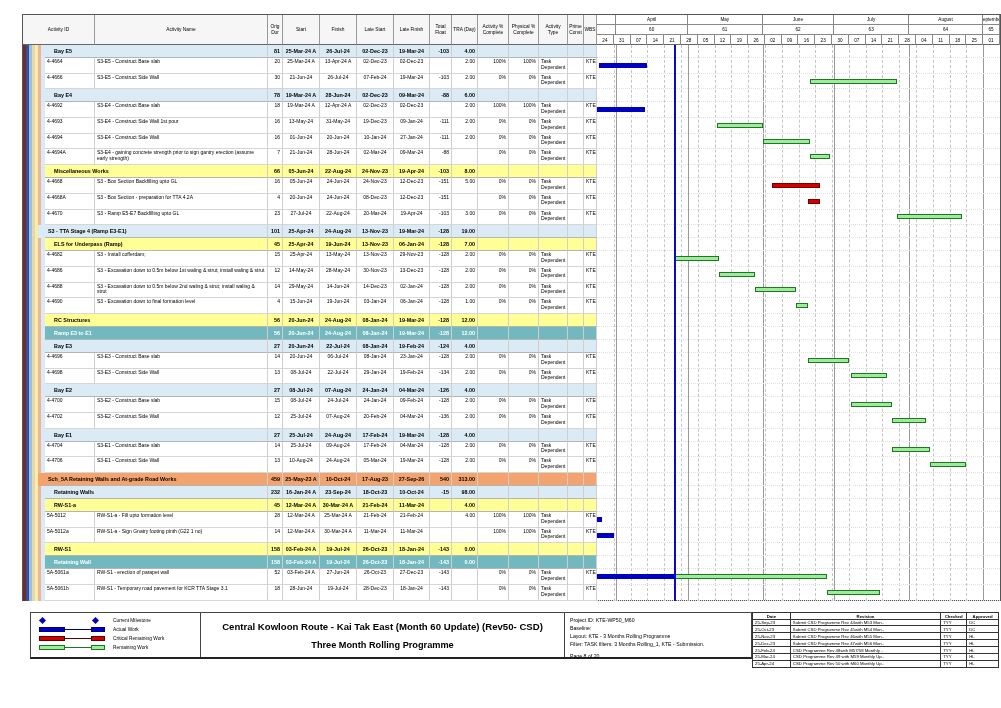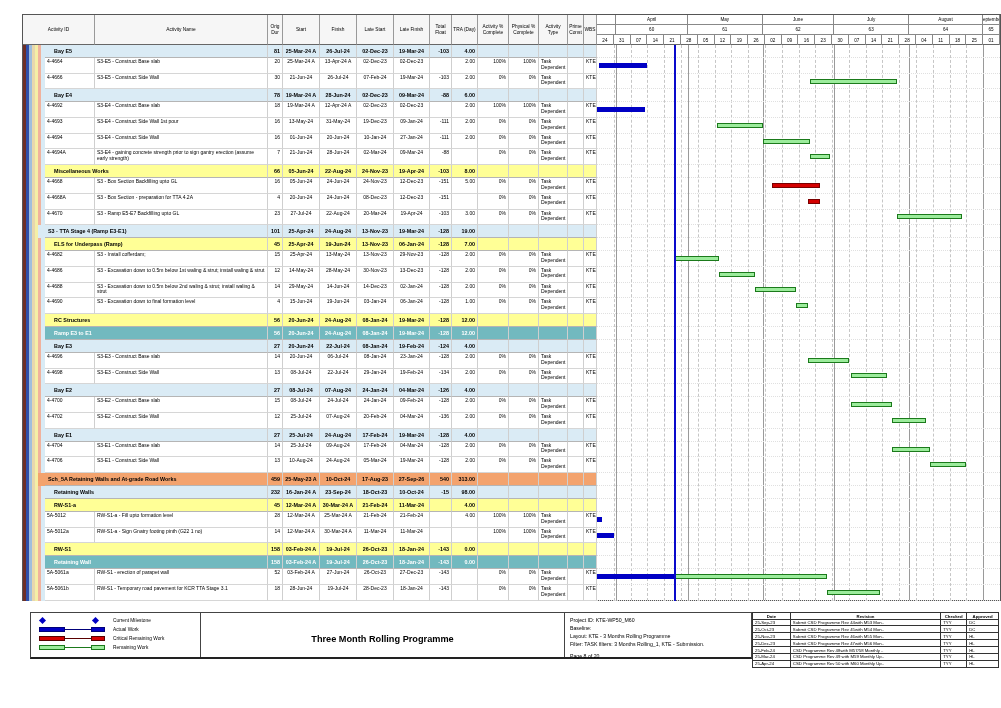--- a/index.html
+++ b/index.html
@@ -930,20 +930,21 @@
         <div class="leg-item">
           <div class="leg-glyph">
             <div class="lg-line" style="background: rgb(27, 122, 27);"></div>
             <div class="lg-rect1" style="background: rgb(156, 236, 156); border: 1px solid rgb(27, 122, 27);"></div>
             <div class="lg-rect2" style="background: rgb(156, 236, 156); border: 1px solid rgb(27, 122, 27);"></div>
           </div>
           <div class="leg-label">Remaining Work</div>
         </div>
       </div>
     <div class="titleblock">
+      <div class="title1">Central Kowloon Route - Kai Tak East (Month 60 Update) (Rev50- CSD)</div>
       <div class="title2">Three Month Rolling Programme</div>
     </div>
     <div class="infoblock">
       <div>
           <div>Project ID: KTE-WP50_M60</div>
           <div>Baseline:</div>
           <div>Layout: KTE - 3 Months Rolling Programme</div>
           <div>Filter: TASK filters: 3 Months Rolling_1, KTE - Submission.</div>
         </div>
       <div class="pageinfo">Page 8 of 20</div>

